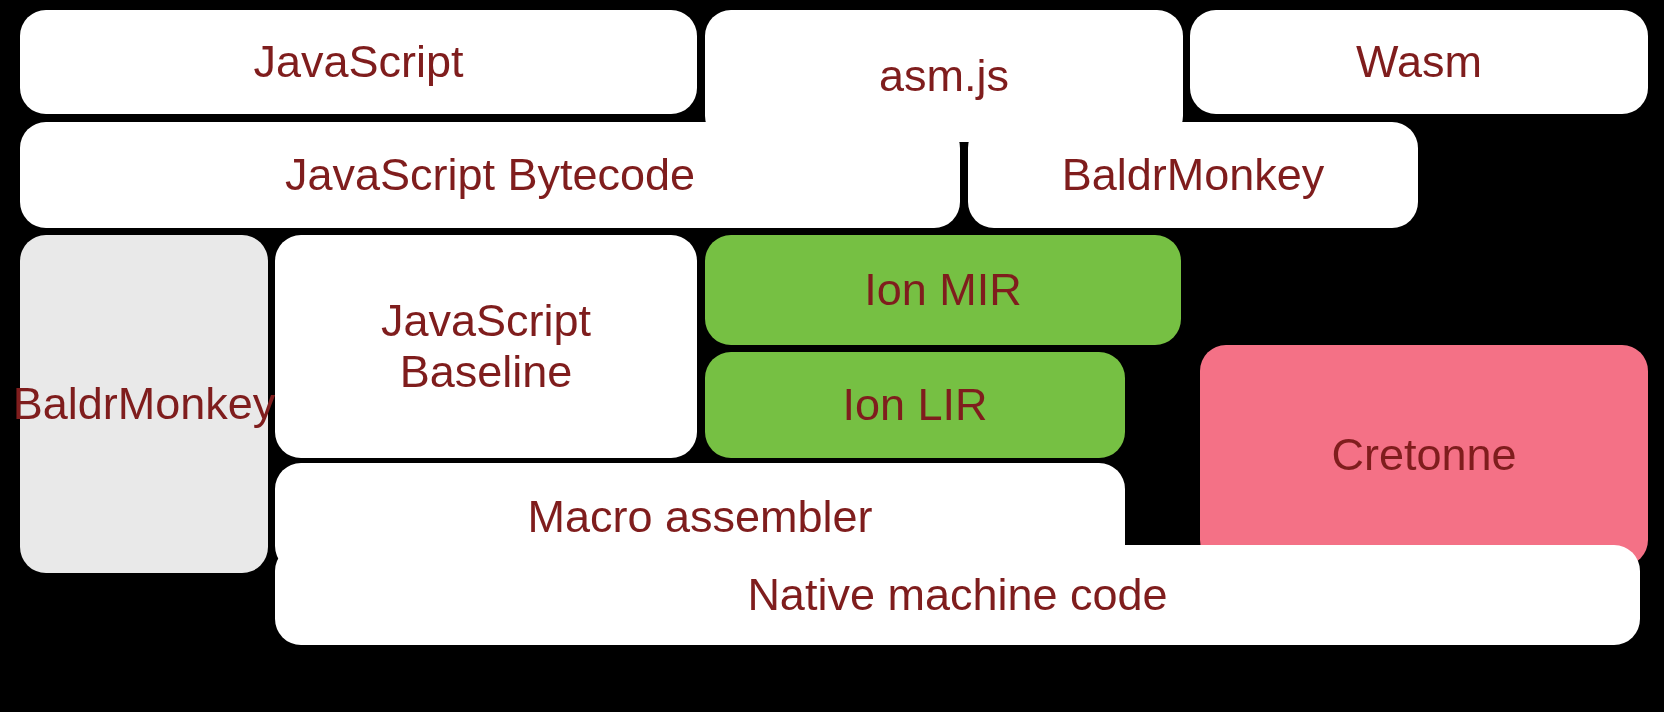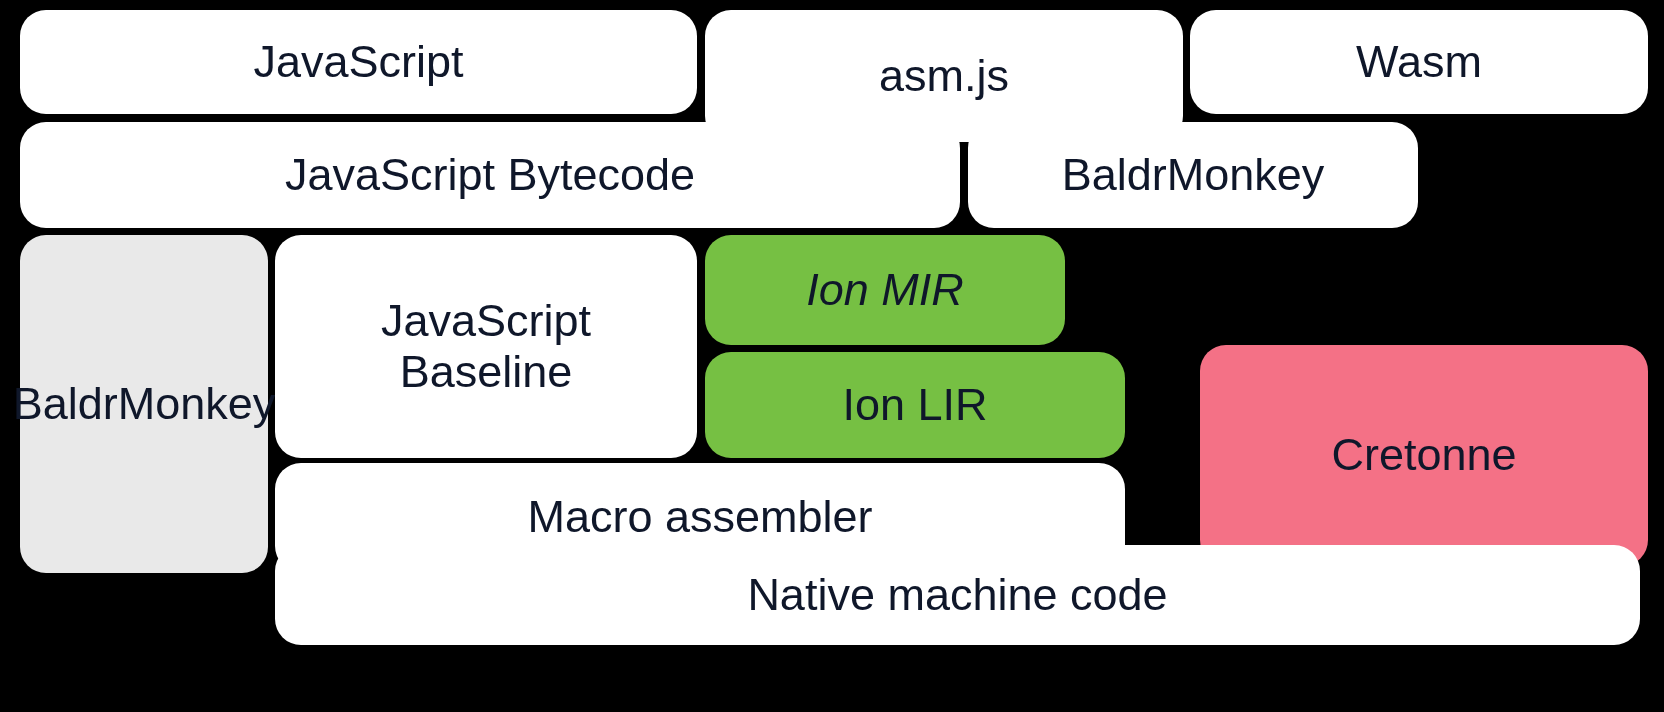--- a/index.html
+++ b/index.html
@@ -16,21 +16,21 @@
     font-family: "Liberation Sans", sans-serif;
   }
   .node {
     position: absolute;
     box-sizing: border-box;
     display: flex;
     align-items: center;
     justify-content: center;
     text-align: center;
     border-radius: 26px;
-    color: #0f172a;
+    color: #7f1d1d;
     font-size: 45px;
     line-height: 1.12;
     font-weight: 400;
     letter-spacing: 0px;
     white-space: pre-line;
     padding: 0 8px;
   }
   .fill-white { background: #ffffff; }
   .fill-gray  { background: #e9e9e9; }
   .fill-green { background: #76c043; }
@@ -39,21 +39,21 @@
   
   #n-javascript       { left: 20px;   top: 10px;  width: 677px; height: 104px; }
   #n-asmjs            { left: 705px;  top: 10px;  width: 478px; height: 132px; }
   #n-wasm             { left: 1190px; top: 10px;  width: 458px; height: 104px; }
   
   #n-js-bytecode      { left: 20px;   top: 122px; width: 940px; height: 106px; }
   #n-baldrmonkey      { left: 968px;  top: 122px; width: 450px; height: 106px; }
   
   #n-interpreter      { left: 20px;   top: 235px; width: 248px; height: 338px; }
   #n-js-baseline      { left: 275px;  top: 235px; width: 422px; height: 223px; }
-  #n-ion-mir          { left: 705px;  top: 235px; width: 360px; height: 110px; font-style: italic; }
+  #n-ion-mir          { left: 705px;  top: 235px; width: 476px; height: 110px; }
   #n-ion-lir          { left: 705px;  top: 352px; width: 420px; height: 106px; }
   #n-macro-assembler  { left: 275px;  top: 463px; width: 850px; height: 109px; text-align: right; }
   #n-cretonne         { left: 1200px; top: 345px; width: 448px; height: 221px; }
   
   #n-native-code      { left: 275px;  top: 545px; width: 1365px; height: 100px; }
 </style>
 </head>
 <body>
 
 <div id="stage">

